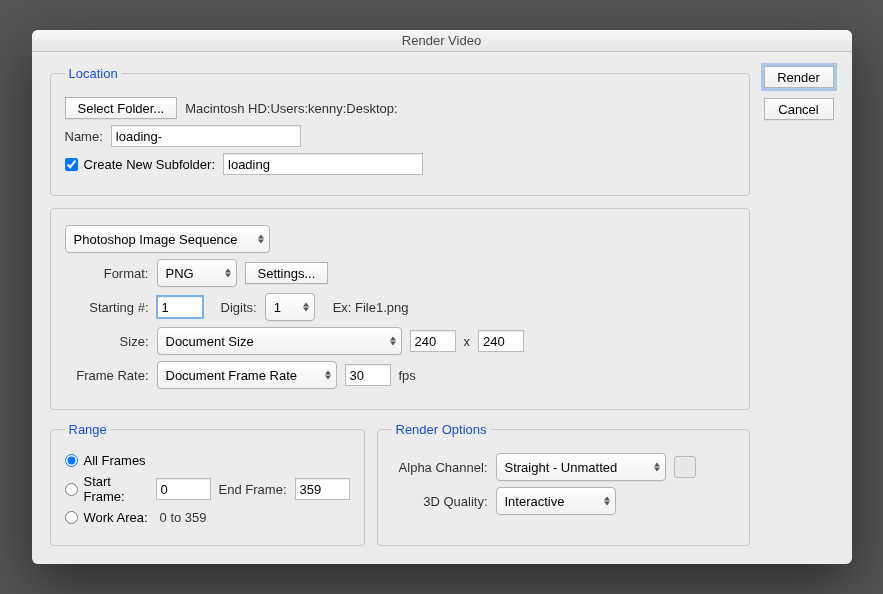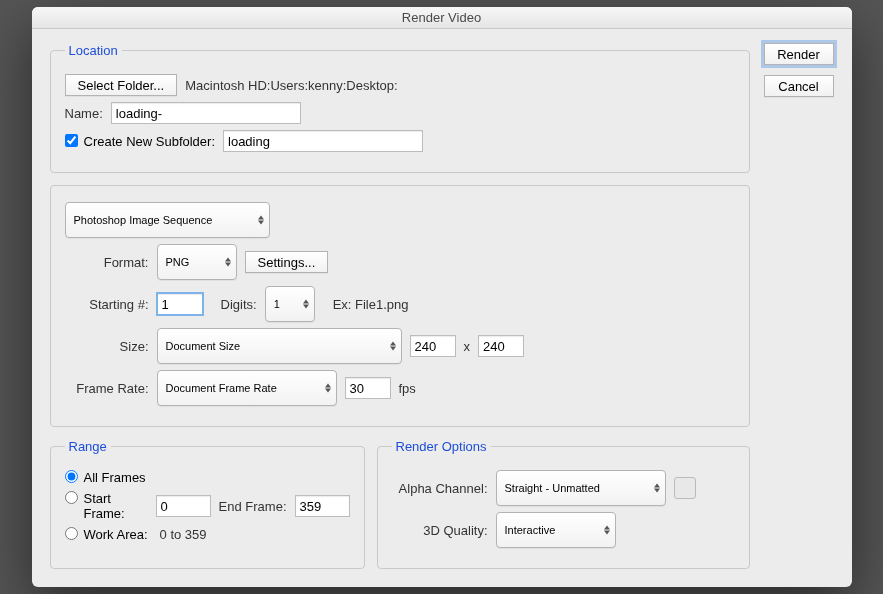--- a/index.html
+++ b/index.html
@@ -81,23 +81,23 @@
     justify-content: center;
   }
   .btn.primary {
     box-shadow: 0 0 0 3px rgba(120,170,230,0.55);
   }
   .select {
     background: linear-gradient(to bottom, #ffffff, #f2f2f2);
     border: 1px solid #b3b3b3;
     border-radius: 4px;
     box-shadow: 0 1px 0 rgba(0,0,0,0.05);
-    height: 36px;
+    height: 28px;
     padding: 0 18px 0 8px;
-    font-size: 11px;
+    font-size: 13px;
     display: inline-flex;
     align-items: center;
     position: relative;
     cursor: default;
   }
   .select::after {
     content: "";
     position: absolute;
     right: 5px;
     top: 4px;
@@ -122,21 +122,21 @@
   .select .updown span {
     width: 0; height: 0;
     border-left: 3px solid transparent;
     border-right: 3px solid transparent;
   }
   .select .updown .up { border-bottom: 4px solid #555; }
   .select .updown .down { border-top: 4px solid #555; }
   .select::after { display: none; }
   .checkbox, .radio {
     display: inline-flex;
-    align-items: flex-start;
+    align-items: center;
     gap: 6px;
     cursor: default;
   }
   .checkbox input, .radio input { margin: 0; }
   .bottom-row {
     display: flex;
     gap: 12px;
   }
   .bottom-row fieldset { flex: 1; margin: 0; }
   .range-field { width: 55px; }

